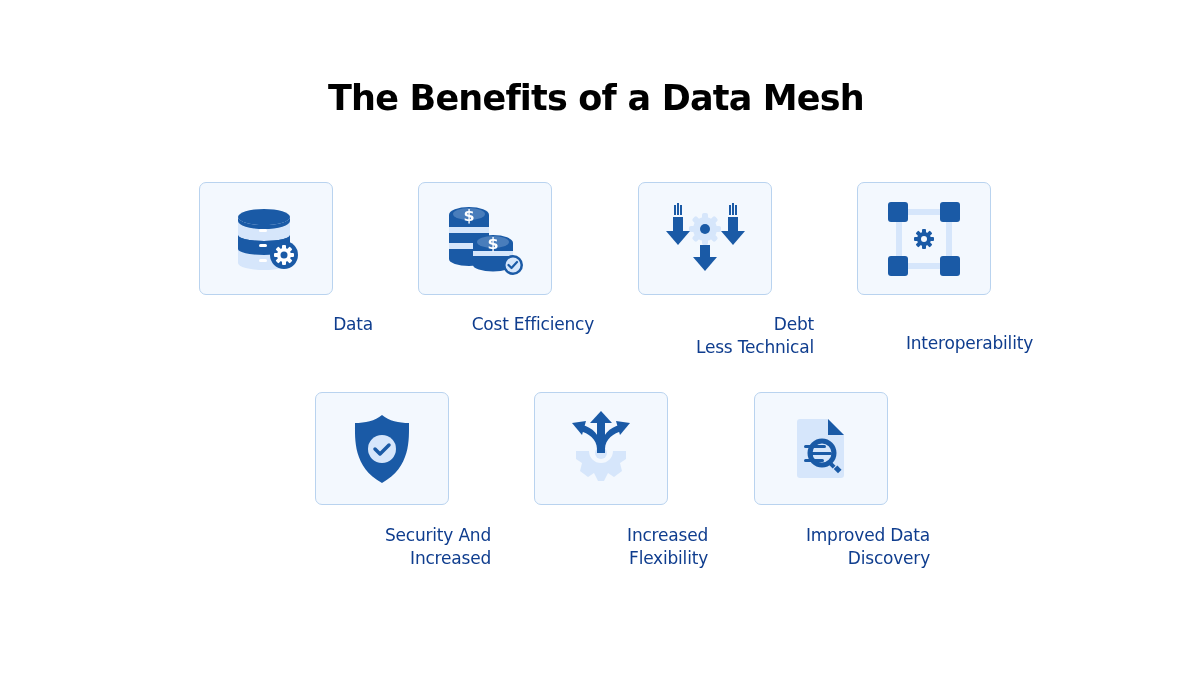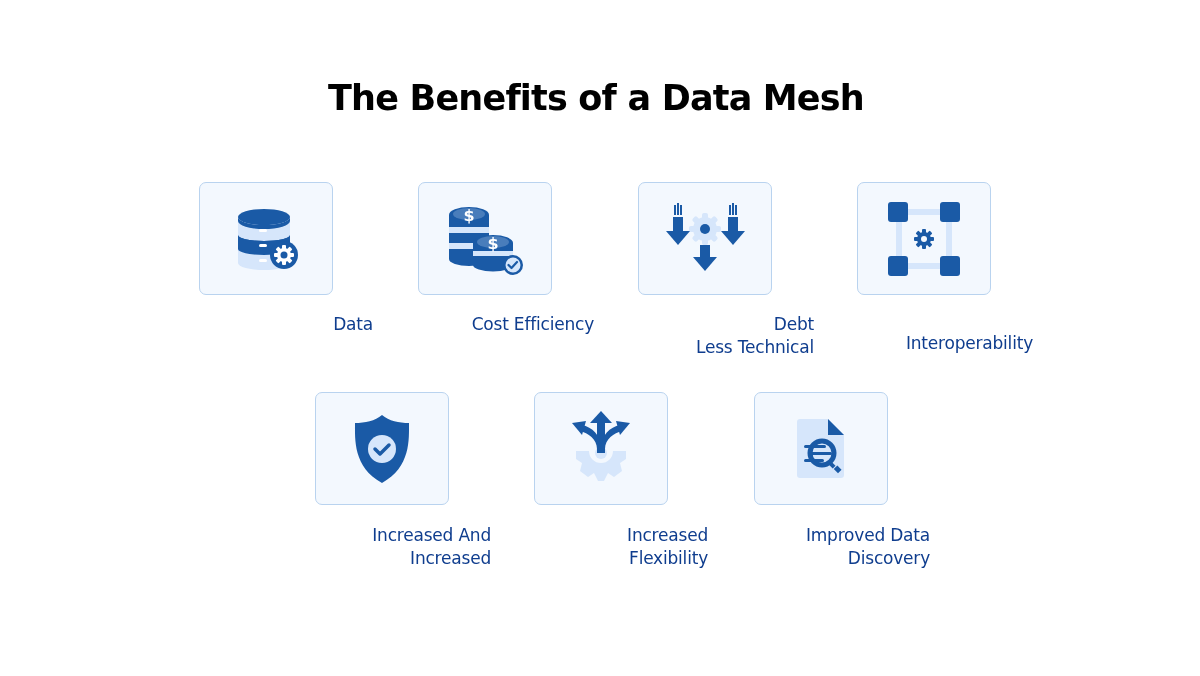--- a/index.html
+++ b/index.html
@@ -144,21 +144,21 @@
 
 <div>
   <div class="card" style="left:315px; top:392px;">
     <svg width="70" height="80" viewBox="0 0 70 80">
       <path d="M35 6 C28 12 18 14 8 14 C8 30 6 58 35 74 C64 58 62 30 62 14 C52 14 42 12 35 6z" fill="#1a5aa6"></path>
       <circle cx="35" cy="40" r="14" fill="#d6e6fb"></circle>
       <path d="M28 40 l5 5 l9 -9" stroke="#1a5aa6" stroke-width="3.5" fill="none" stroke-linecap="round" stroke-linejoin="round"></path>
     </svg>
   </div>
   <div class="label" style="left:271px; top:524px;">
-    <span>Increased And</span>
+    <span>Security And</span>
     <span>Increased</span>
   </div>
 </div>
 
 <div>
   <div class="card" style="left:534px; top:392px;">
     <svg width="70" height="84" viewBox="0 0 70 84">
       <g fill="#d6e6fb">
         <path d="M10 44 h50 v8 l-6 4 l2 8 l-8 6 l-6 -4 l-4 8 h-6 l-4 -8 l-6 4 l-8 -6 l2 -8 l-6 -4z"></path>
       </g>

